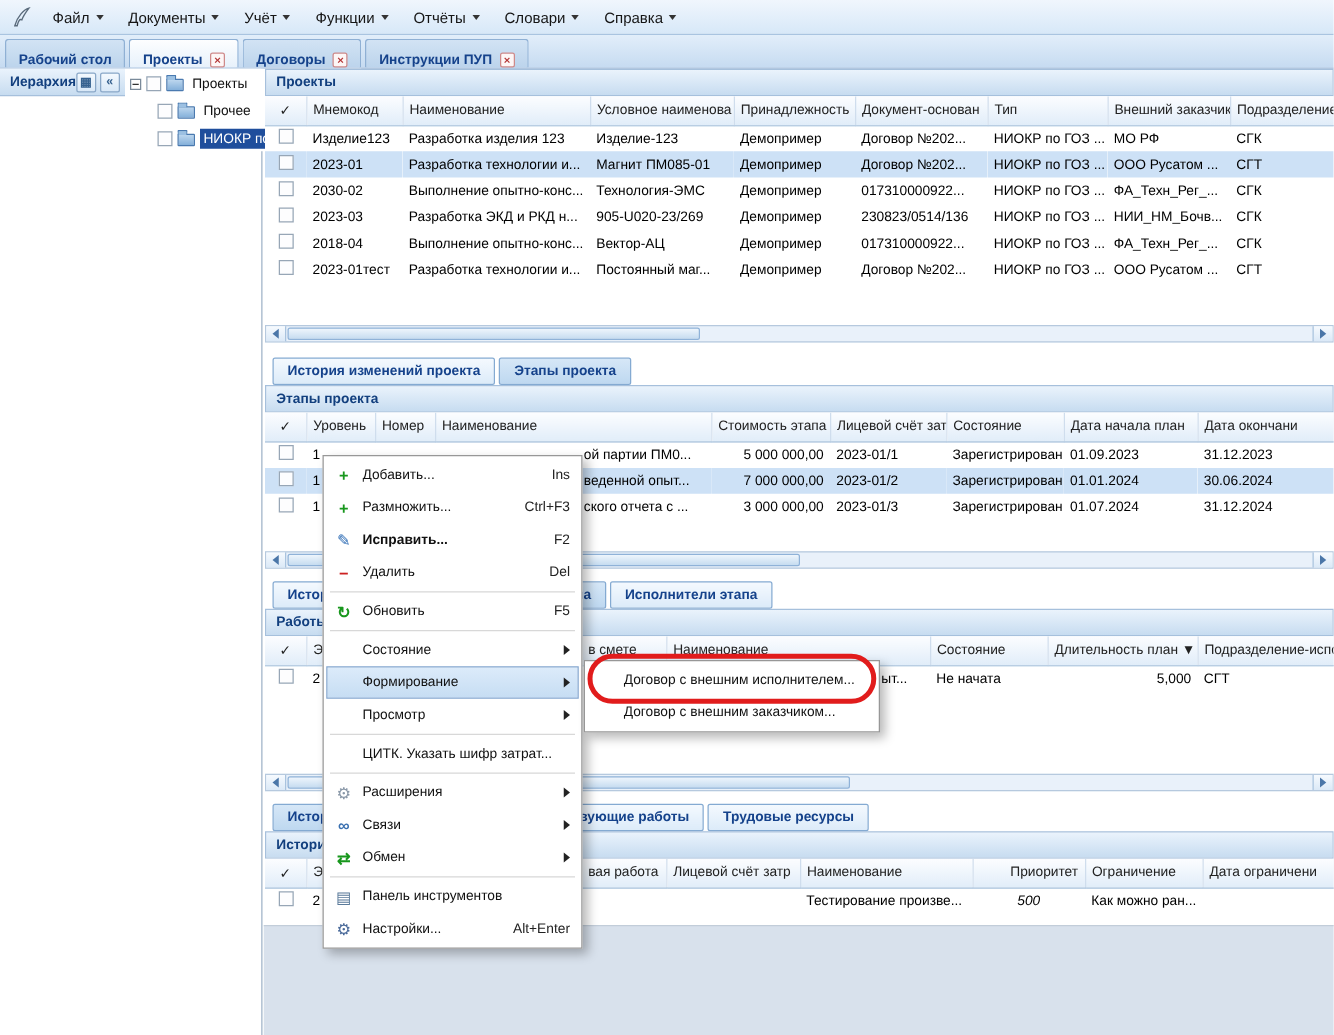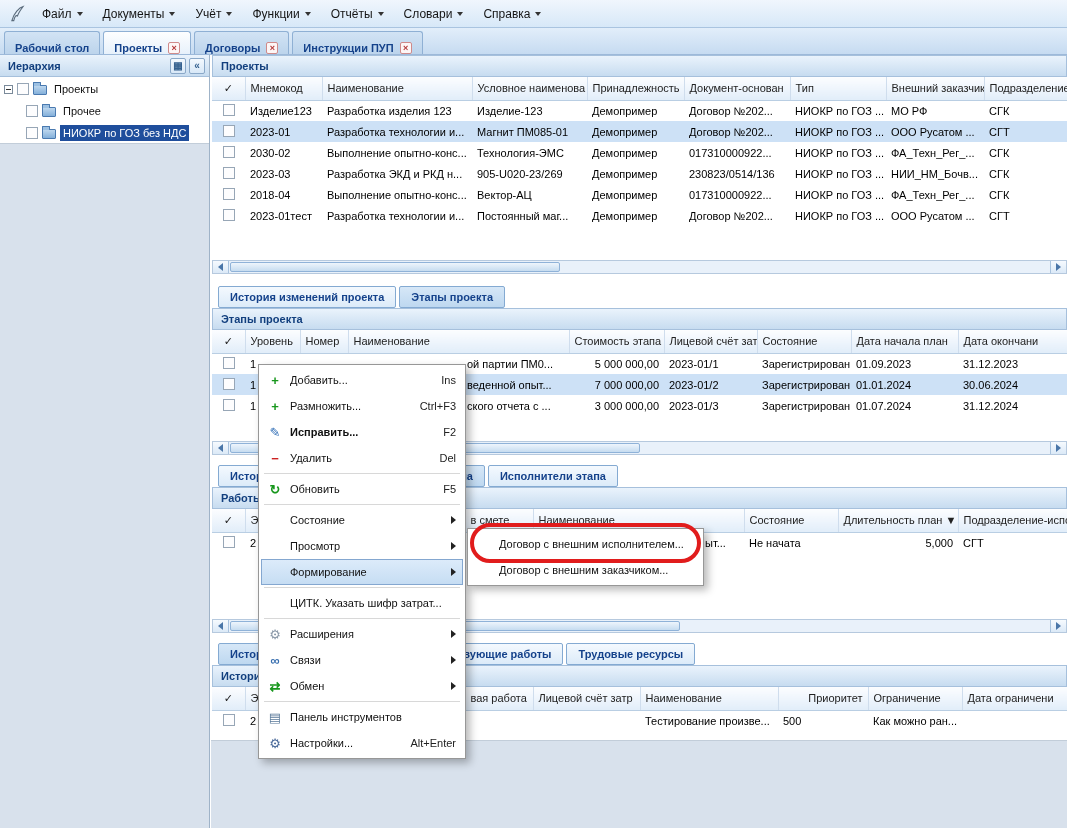--- a/index.html
+++ b/index.html
@@ -19,21 +19,21 @@
     border-bottom:1px solid #9db9d9;display:flex;align-items:flex-end;padding:2px 0 0 4px;gap:3px}
   .main-tab{display:flex;align-items:flex-end;gap:6px;height:23px;padding:0 10px;border:1px solid #8fb0d4;border-bottom:none;
     border-radius:3px 3px 0 0;background:linear-gradient(#d2e3f4,#bcd4ec);font-weight:bold;color:#15428b;white-space:nowrap}
   .main-tab.active{background:linear-gradient(#fdfeff,#e7f1fb)}
   .tab-close{width:12px;height:12px;border:1px solid #cf8a8a;background:#fdf6f6;color:#b23434;font-size:9px;line-height:10px;
     text-align:center;border-radius:2px;font-weight:bold}
   .tab-close::before{content:"×"}
 
   
   .sidebar{position:absolute;left:0;top:55px;width:210px;height:773px;background:#fff;border-right:1px solid #9fb3c8;
-    display:flex;flex-direction:column}
+    display:flex;}
   .side-hdr{height:22px;background:linear-gradient(#eaf3fc,#c7dcf0);border-bottom:1px solid #a6c0dc;display:flex;
     align-items:center;justify-content:space-between;padding:0 4px 0 8px;font-weight:bold;color:#123f7e;flex:0 0 22px}
   .side-btns{display:flex;gap:3px}
   .hdr-btn{width:16px;height:16px;border:1px solid #8aa8c8;background:linear-gradient(#f4f9fe,#d8e8f7);display:flex;
     align-items:center;justify-content:center;font-size:10px;color:#35618f;border-radius:2px}
   .hdr-btn.grid::before{content:"▦"}
   .hdr-btn.collapse::before{content:"«";font-weight:bold}
   .tree-area{height:66px;background:#fff;padding-top:1px}
   .side-fill{flex:1;background:#d8e1ec;border-top:1px solid #c2cdd9}
   .tree-row{height:22px;display:flex;align-items:center;gap:4px;white-space:nowrap}
@@ -464,21 +464,21 @@
           </tr>
         </thead>
         <tbody>
           <tr>
             <td><span class="checkbox"></span></td>
             <td>2</td>
             <td></td>
             <td></td>
             <td></td>
             <td>Тестирование произве...</td>
-            <td style="text-align: left;">500</td>
+            <td style="text-align: center; font-style: italic;">500</td>
             <td>Как можно ран...</td>
             <td></td>
           </tr>
         </tbody>
       </table>
     </div>
 
   <div class="bottom-fill"></div>
 
   <div class="ctx" id="ctx-main">
@@ -507,30 +507,30 @@
         <span class="ic refresh-icon">↻</span>
         <span class="lbl">Обновить</span>
         <span class="sc">F5</span>
       </div>
       <div class="msep"></div>
       <div class="mi">
         <span class="ic"></span>
         <span class="lbl">Состояние</span>
         <span class="subarr"></span>
       </div>
-      <div class="mi">
-        <span class="ic"></span>
-        <span class="lbl">Просмотр</span>
-        <span class="subarr"></span>
-      </div>
       <div class="mi hl">
         <span class="ic"></span>
         <span class="lbl">Формирование</span>
         <span class="subarr"></span>
       </div>
+      <div class="mi">
+        <span class="ic"></span>
+        <span class="lbl">Просмотр</span>
+        <span class="subarr"></span>
+      </div>
       <div class="msep"></div>
       <div class="mi">
         <span class="ic"></span>
         <span class="lbl">ЦИТК. Указать шифр затрат...</span>
       </div>
       <div class="msep"></div>
       <div class="mi">
         <span class="ic extensions-icon">⚙</span>
         <span class="lbl">Расширения</span>
         <span class="subarr"></span>

